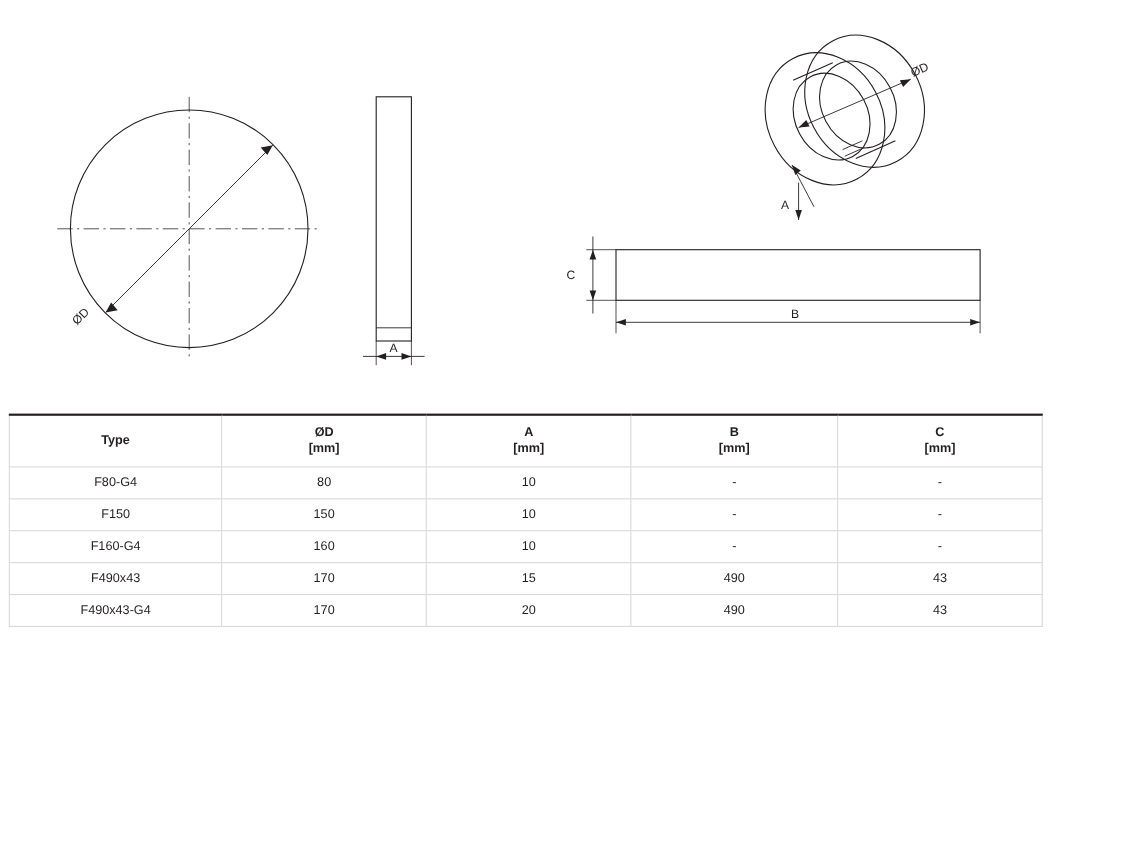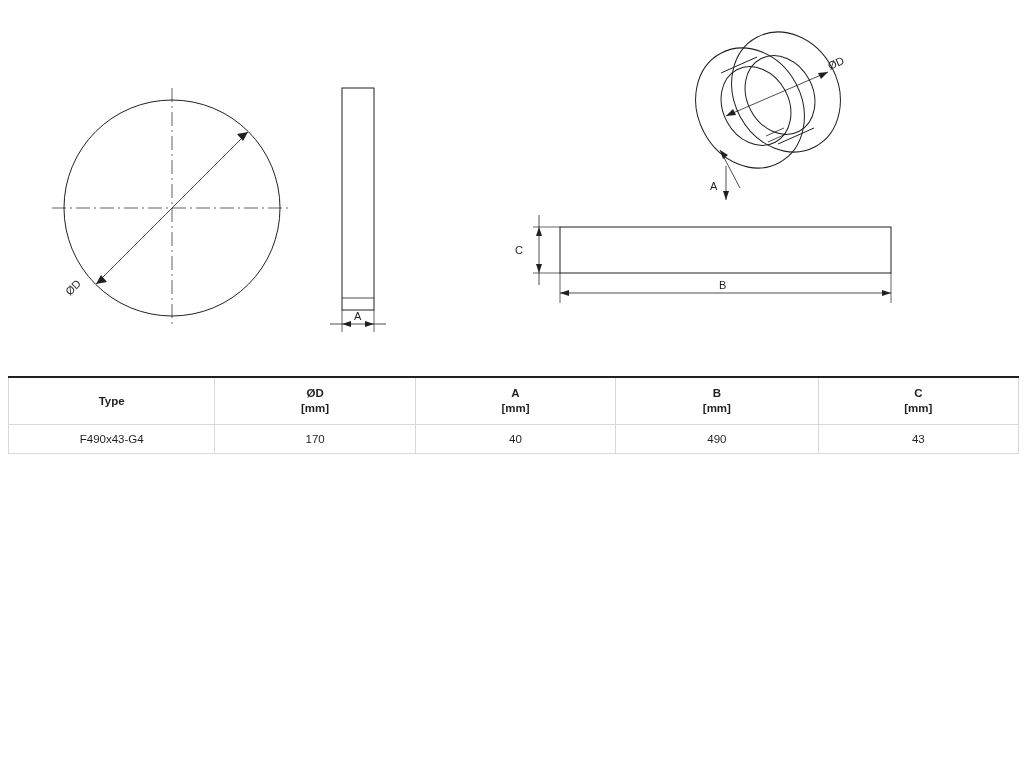--- a/index.html
+++ b/index.html
@@ -27,21 +27,21 @@
   .ext { stroke: #231f20; stroke-width: 0.7; fill: none; }
   .lbl { font-family: "Liberation Sans", sans-serif; font-size: 11px; fill: #231f20; }
 
   
   .table-wrap {
     position: absolute;
     left: 8px; top: 376px;
     width: 1008px;
   }
   table.spec {
-    width: 1011px;
+    width: 940px;
     border-collapse: collapse;
     font-size: 11.5px;
   }
   table.spec th, table.spec td {
     border: 1px solid #d9d9d9;
     text-align: center;
     vertical-align: middle;
     font-weight: normal;
     padding: 0;
     height: 29px;
@@ -181,23 +181,51 @@
             <span class="unit">[mm]</span>
           </th>
           <th class="col-c">
             <span>C</span>
             <span class="unit">[mm]</span>
           </th>
         </tr>
       </thead>
       <tbody id="spec-body">
           <tr>
+            <td class="col-type">F80-G4</td>
+            <td class="col-d">80</td>
+            <td class="col-a">10</td>
+            <td class="col-b">-</td>
+            <td class="col-c">-</td>
+          </tr>
+          <tr>
+            <td class="col-type">F150</td>
+            <td class="col-d">150</td>
+            <td class="col-a">10</td>
+            <td class="col-b">-</td>
+            <td class="col-c">-</td>
+          </tr>
+          <tr>
+            <td class="col-type">F160-G4</td>
+            <td class="col-d">160</td>
+            <td class="col-a">10</td>
+            <td class="col-b">-</td>
+            <td class="col-c">-</td>
+          </tr>
+          <tr>
+            <td class="col-type">F490x43</td>
+            <td class="col-d">170</td>
+            <td class="col-a">15</td>
+            <td class="col-b">490</td>
+            <td class="col-c">43</td>
+          </tr>
+          <tr>
             <td class="col-type">F490x43-G4</td>
             <td class="col-d">170</td>
-            <td class="col-a">40</td>
+            <td class="col-a">20</td>
             <td class="col-b">490</td>
             <td class="col-c">43</td>
           </tr>
         </tbody>
     </table>
   </div>
 
 </div>
 
 </body></html>

